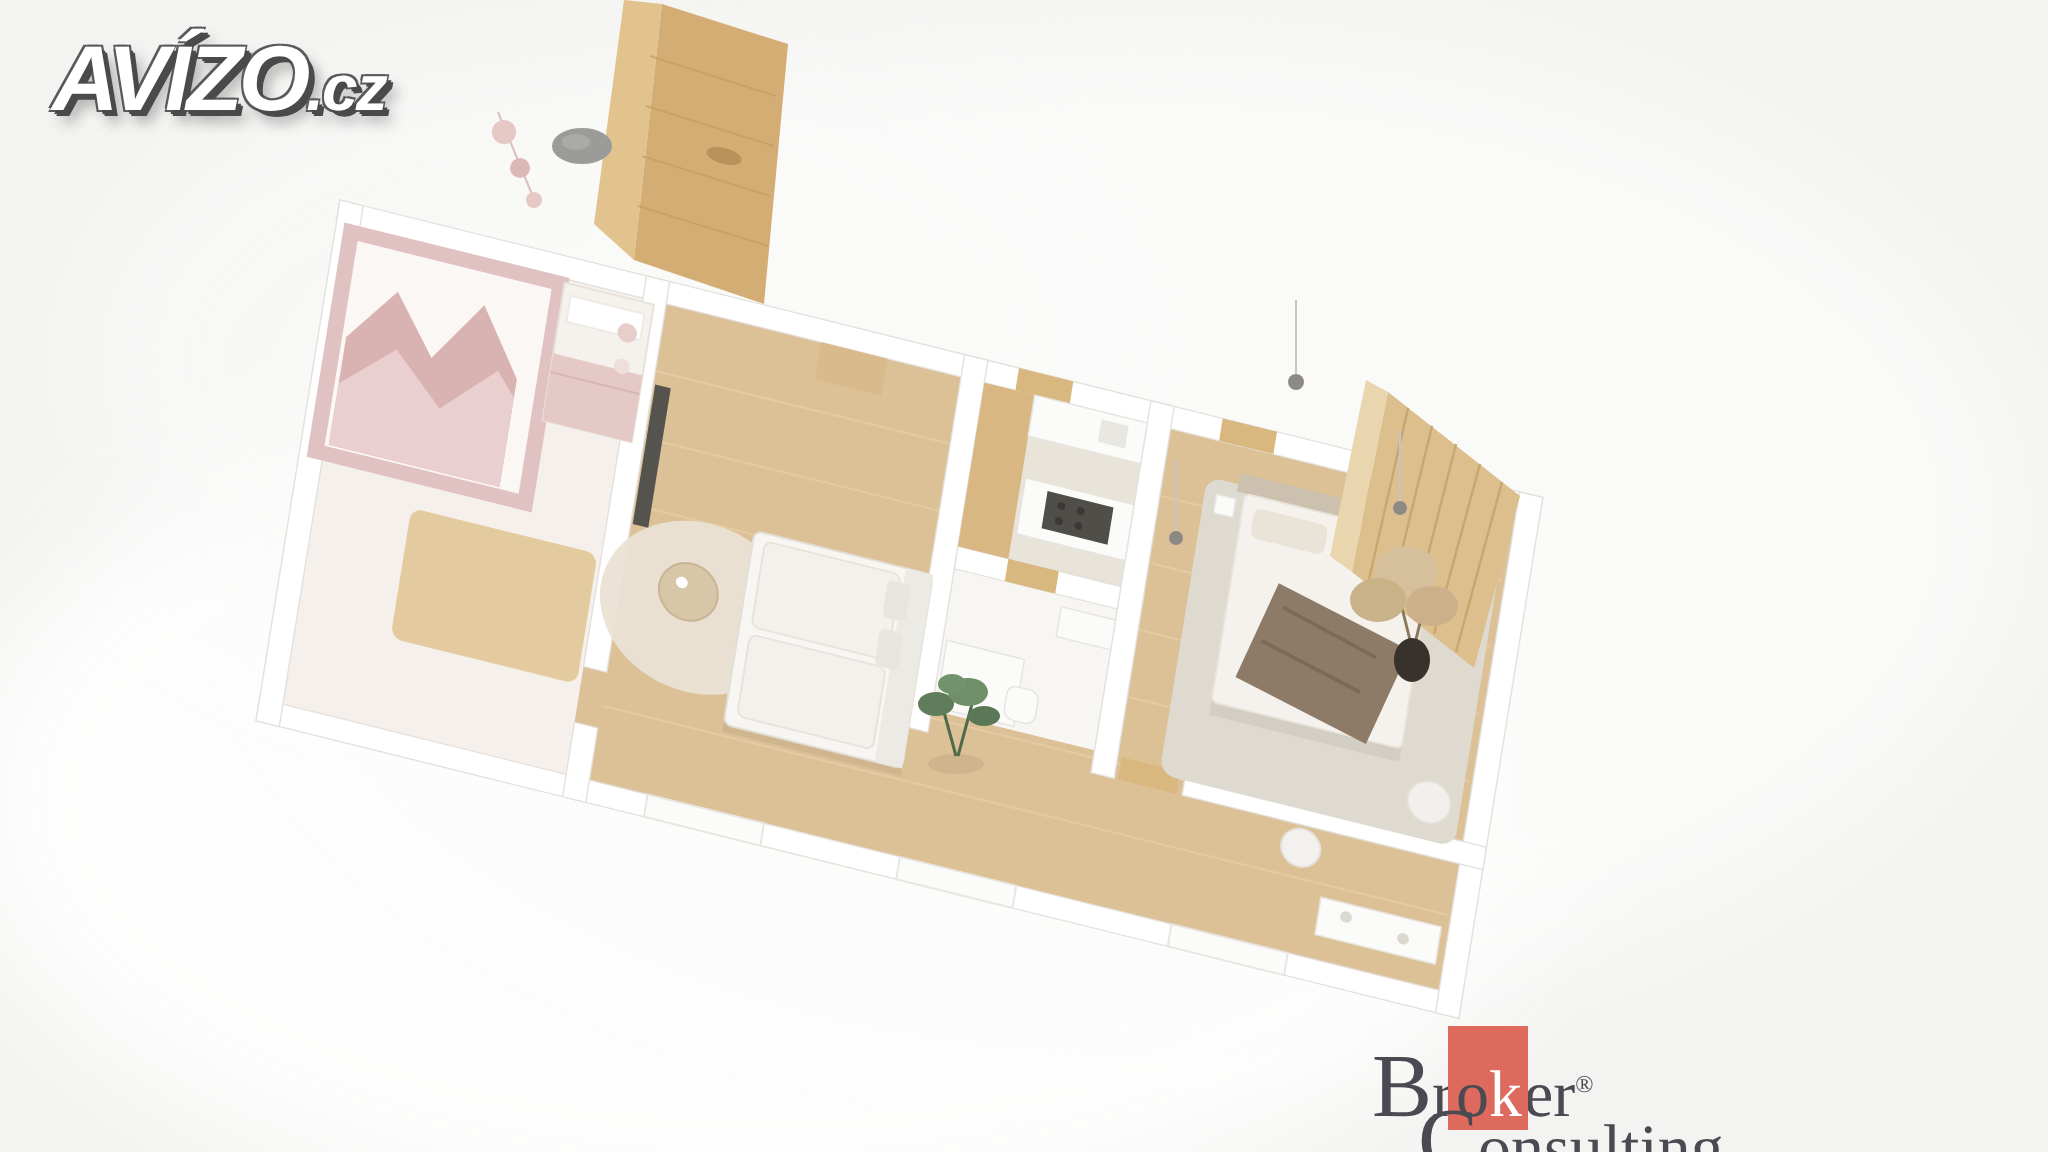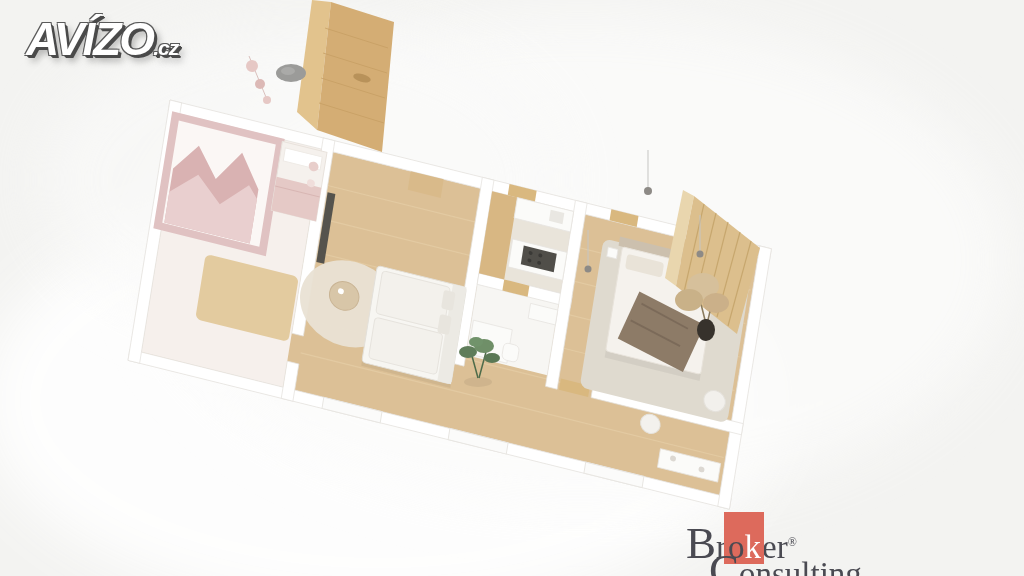--- a/index.html
+++ b/index.html
@@ -7,21 +7,21 @@
   
   .avizo{
     position:absolute;left:26px;top:16px;z-index:5;
     font:italic 900 46px/1 "Liberation Sans",sans-serif;
     letter-spacing:-2px;
     text-shadow:
       2px 2px 0 #4a4a4a, 3px 3px 0 #4a4a4a,
       -1px -1px 0 #5a5a5a, 1px -1px 0 #5a5a5a, -1px 1px 0 #5a5a5a,
       5px 6px 7px rgba(60,60,60,.40);
   }
-  .avizo .cz{font-size:21px;letter-spacing:-1px;text-align:center;}
+  .avizo .cz{font-size:32px;letter-spacing:-1px;text-align:center;}
   
   .broker{position:absolute;left:674px;top:476px;width:240px;height:86px;z-index:5;
     font-family:"Liberation Serif",serif;}
   .broker .line1{position:absolute;left:12px;top:2px;font-size:33px;line-height:1;white-space:nowrap;}
   .broker .line2{position:absolute;left:35px;top:29px;font-size:33px;line-height:1;white-space:nowrap;text-align:right;}
   .broker .cap{font-size:45px;}
   .broker .reg{font-size:12px;vertical-align:super;}
   .okbox{position:relative;z-index:0;padding:0 1px;}
   .okbox::before{content:"";position:absolute;left:-3px;right:-2px;top:-17px;bottom:1px;
     background:var(--broker-red,#dd6a5c);z-index:-1;}

